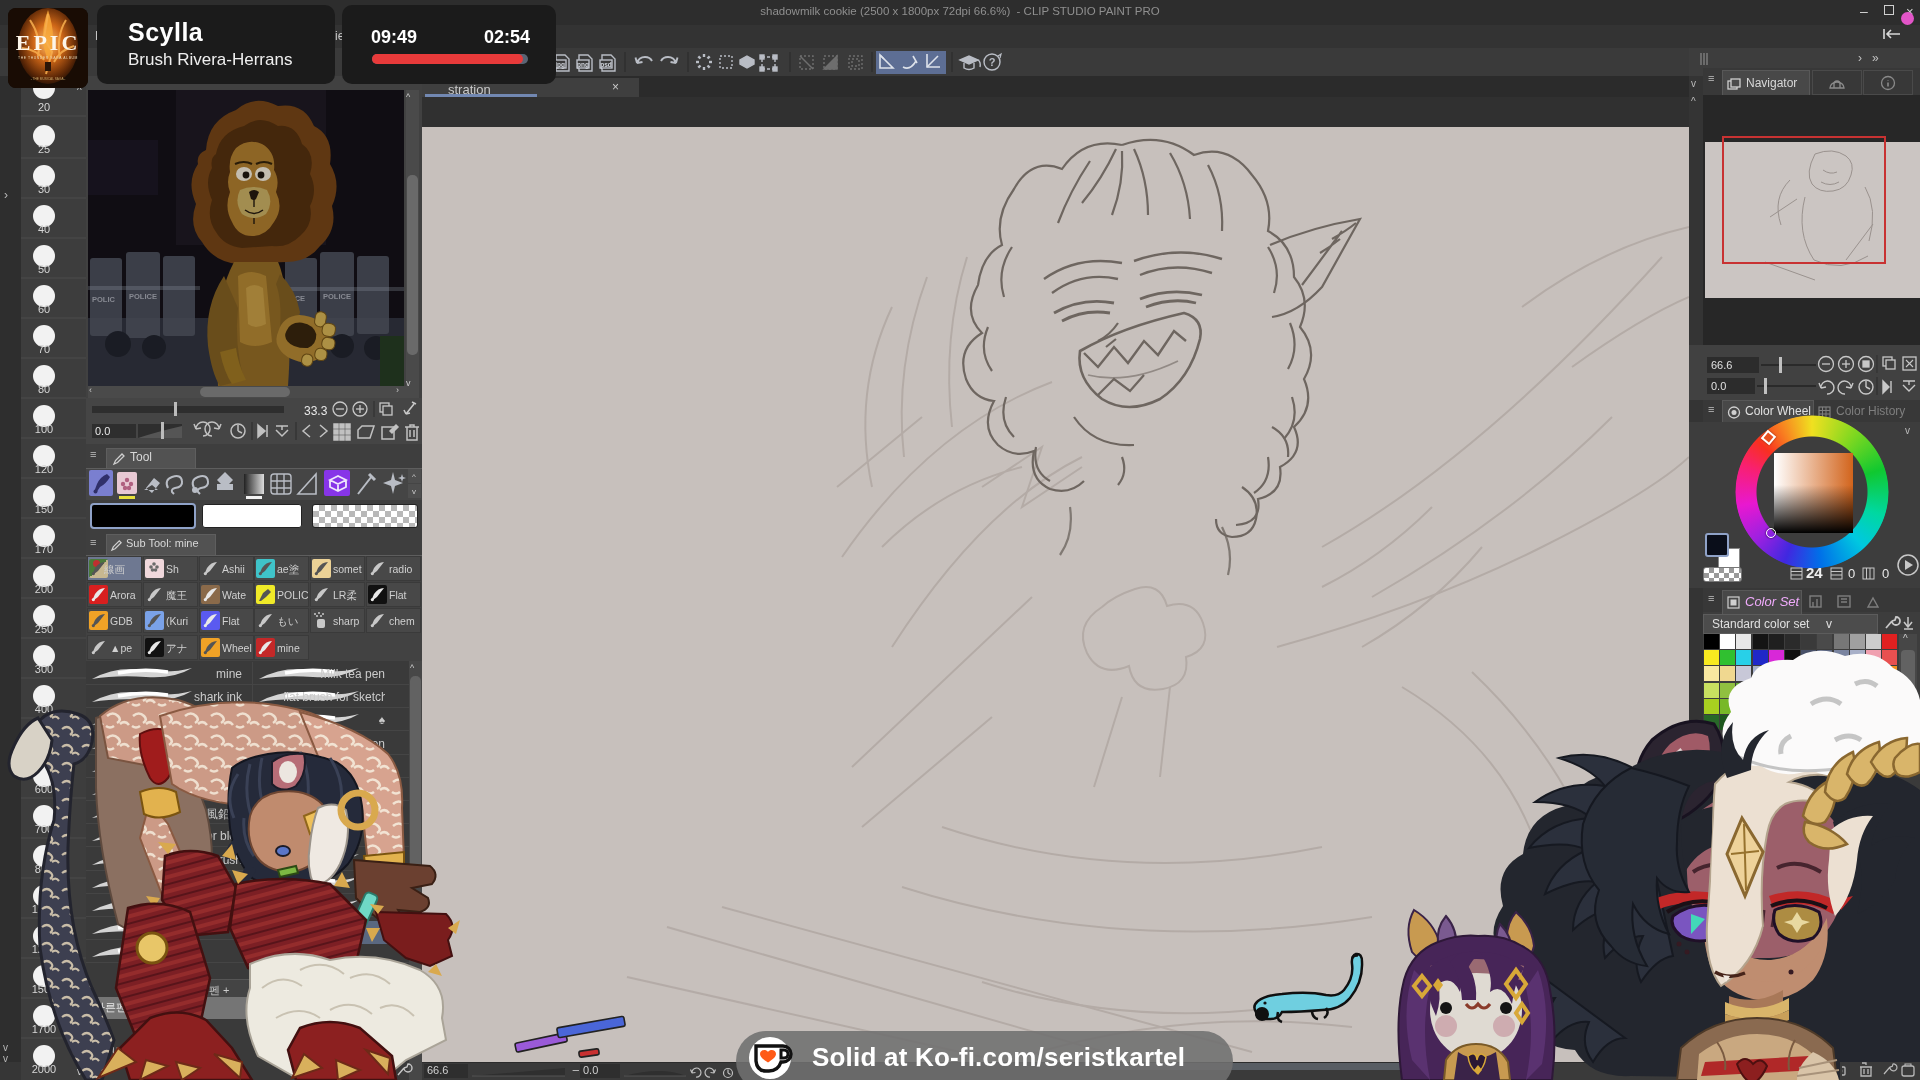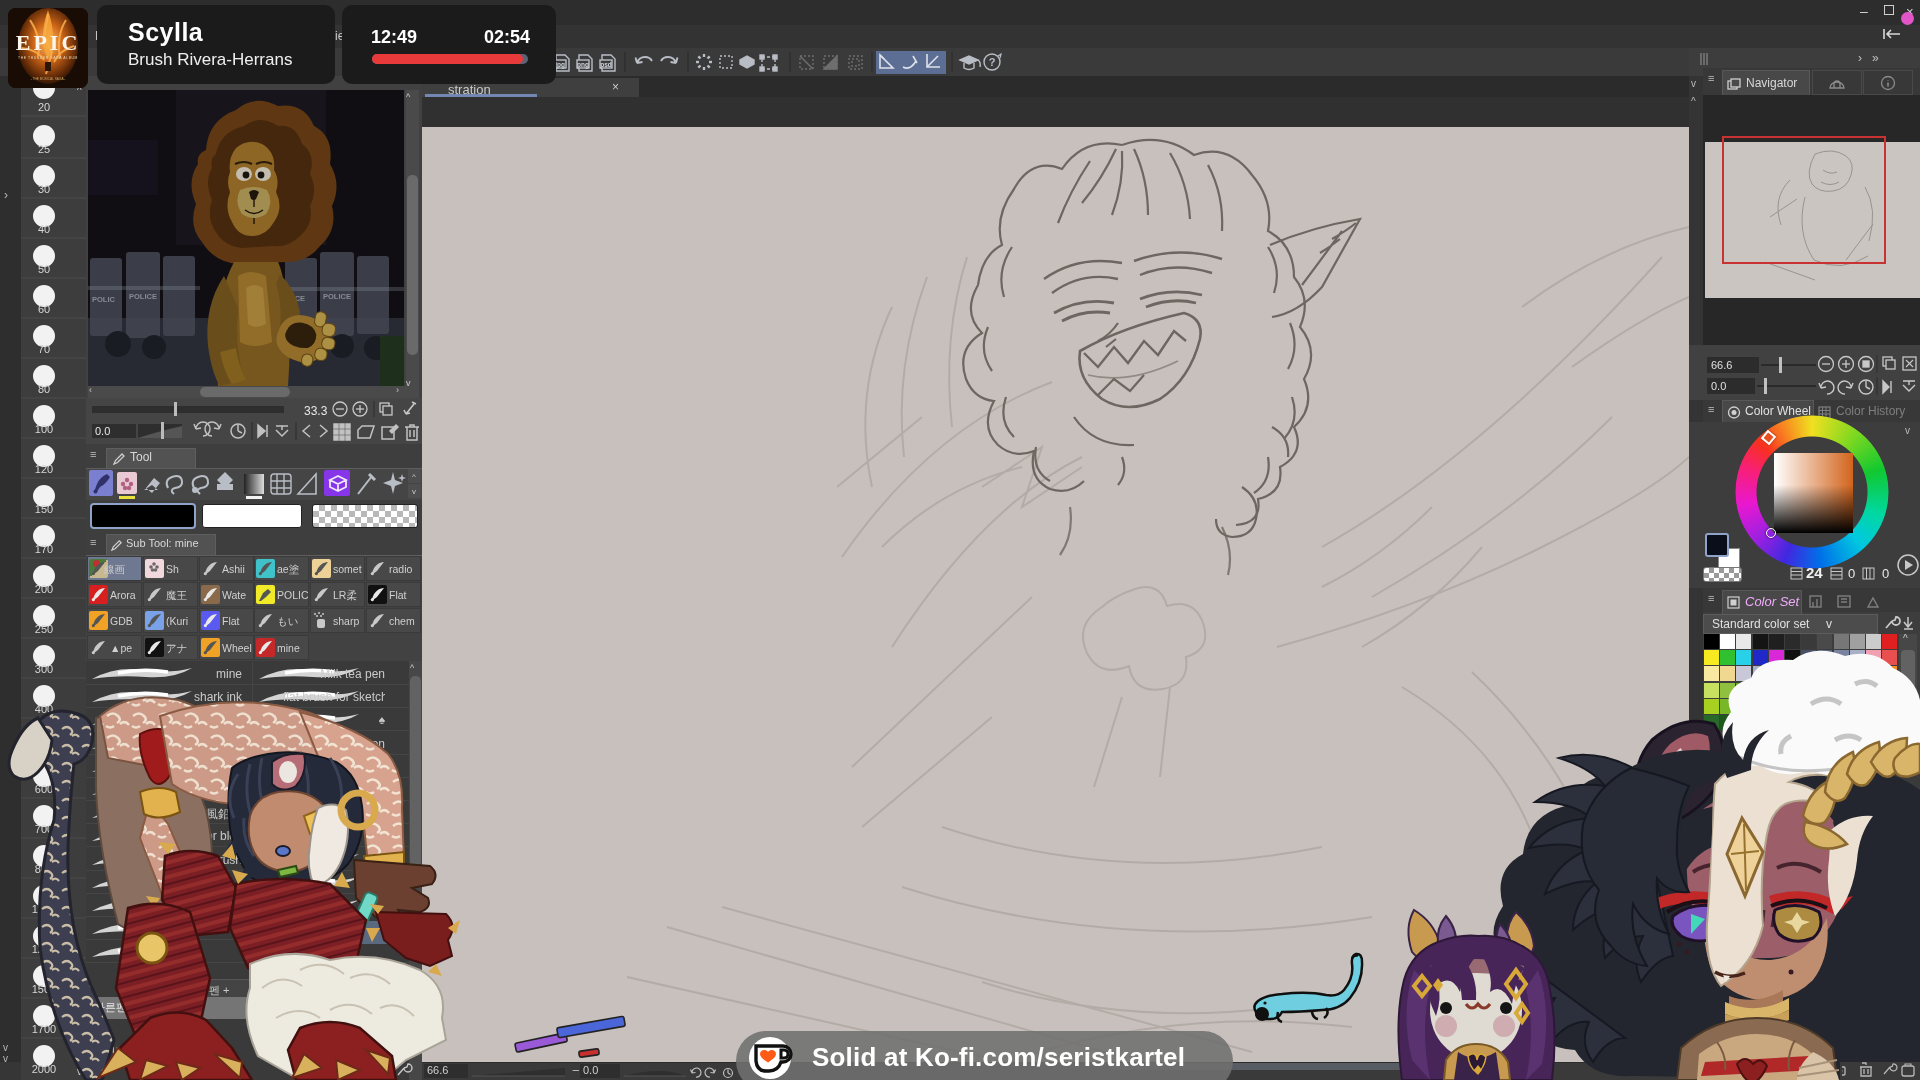--- a/index.html
+++ b/index.html
@@ -3,20 +3,21 @@
 <style>
 html,body{margin:0;padding:0;width:1920px;height:1080px;overflow:hidden;background:#333;font-family:"Liberation Sans",sans-serif;}
 *{box-sizing:border-box;}
 .abs{position:absolute;}
 #stage{position:relative;width:1920px;height:1080px;background:#363636;}
 </style></head>
 <body>
 <div id="stage">
 
 <div class="abs" style="left:0;top:0;width:1920px;height:25px;background:#2d2d2d;"></div>
+<div class="abs" style="left:0;top:5px;width:1920px;text-align:center;color:#8f8f8f;font-size:11.5px;">shadowmilk cookie (2500 x 1800px 72dpi 66.6%)&nbsp; - CLIP STUDIO PAINT PRO</div>
 <div class="abs" style="left:1860px;top:3px;color:#cfcfcf;font-size:14px;letter-spacing:9px;">–</div>
 <div class="abs" style="left:1884px;top:5px;width:10px;height:10px;border:1px solid #cfcfcf;"></div>
 <div class="abs" style="left:1906px;top:4px;color:#cfcfcf;font-size:13px;">×</div>
 <div class="abs" style="left:1901px;top:12px;width:13px;height:13px;border-radius:50%;background:#e255c8;"></div>
 
 <div class="abs" style="left:0;top:25px;width:1920px;height:23px;background:#333333;"></div>
 <div class="abs" style="left:95px;top:29px;color:#c6c6c6;font-size:12px;letter-spacing:.2px;">File&nbsp;&nbsp;&nbsp;Edit&nbsp;&nbsp;&nbsp;Animation&nbsp;&nbsp;&nbsp;Layer&nbsp;&nbsp;&nbsp;Selection&nbsp;&nbsp;&nbsp;View&nbsp;&nbsp;&nbsp;Filter&nbsp;&nbsp;&nbsp;Window&nbsp;&nbsp;&nbsp;Help</div>
 <svg class="abs" style="left:1880px;top:27px;" width="24" height="14" viewBox="0 0 24 14">
       <g stroke="#d8d8d8" stroke-width="1.6" fill="none">
         <path d="M4 2 v10 M20 7 H7 M11 3 L7 7 l4 4"></path>
@@ -1299,21 +1300,21 @@
         <rect x="130" y="4" width="12" height="10" rx="2"></rect>
         <path d="M133 4 v-2 h6 v2" stroke-width="1.1"></path>
       </g>
     </svg>
 
 <div id="music">
 <div class="abs" style="left:97px;top:5px;width:238px;height:79px;background:#1b1b1b;border-radius:10px;"></div>
 <div class="abs" style="left:128px;top:18px;color:#fff;font-size:25px;font-weight:bold;letter-spacing:.5px;">Scylla</div>
 <div class="abs" style="left:128px;top:50px;color:#efefef;font-size:17px;">Brush Rivera-Herrans</div>
 <div class="abs" style="left:342px;top:5px;width:214px;height:79px;background:#1b1b1b;border-radius:10px;"></div>
-<div class="abs" style="left:371px;top:27px;color:#fff;font-size:18px;font-weight:bold;">12:49</div>
+<div class="abs" style="left:371px;top:27px;color:#fff;font-size:18px;font-weight:bold;">09:49</div>
 <div class="abs" style="left:484px;top:27px;color:#fff;font-size:18px;font-weight:bold;">02:54</div>
 <div class="abs" style="left:372px;top:54px;width:156px;height:10px;background:#5a6474;border-radius:5px;"></div>
 <div class="abs" style="left:372px;top:54px;width:151px;height:10px;background:#e83a3a;border-radius:5px;"></div>
 
 <div class="abs" style="left:8px;top:8px;width:80px;height:80px;border-radius:8px;background:#120a05;overflow:hidden;">
   <svg width="80" height="80" viewBox="0 0 80 80">
     <defs>
       <radialGradient id="fire" cx="0.5" cy="0.45" r="0.6">
         <stop offset="0" stop-color="#f8c070"></stop>
               <stop offset="0.4" stop-color="#d06818"></stop>

